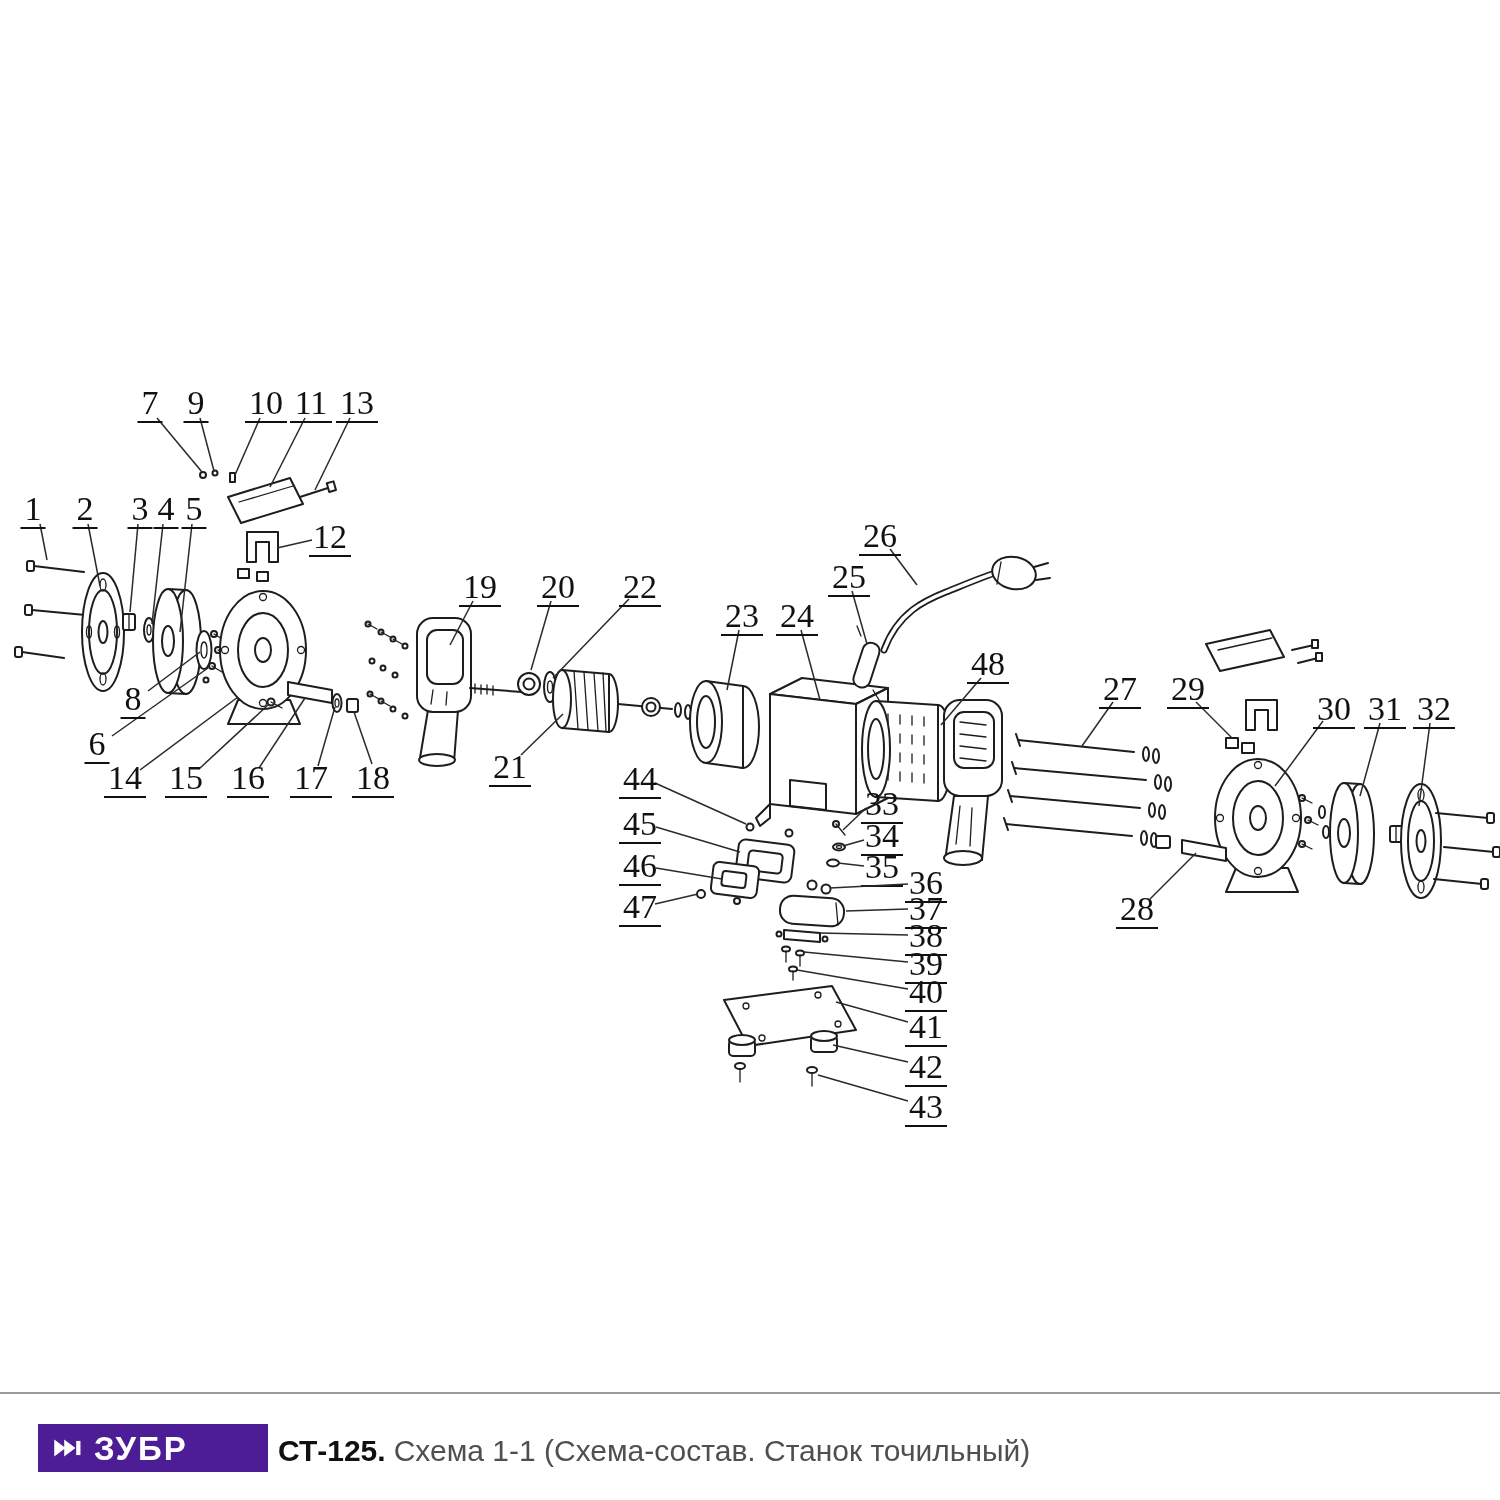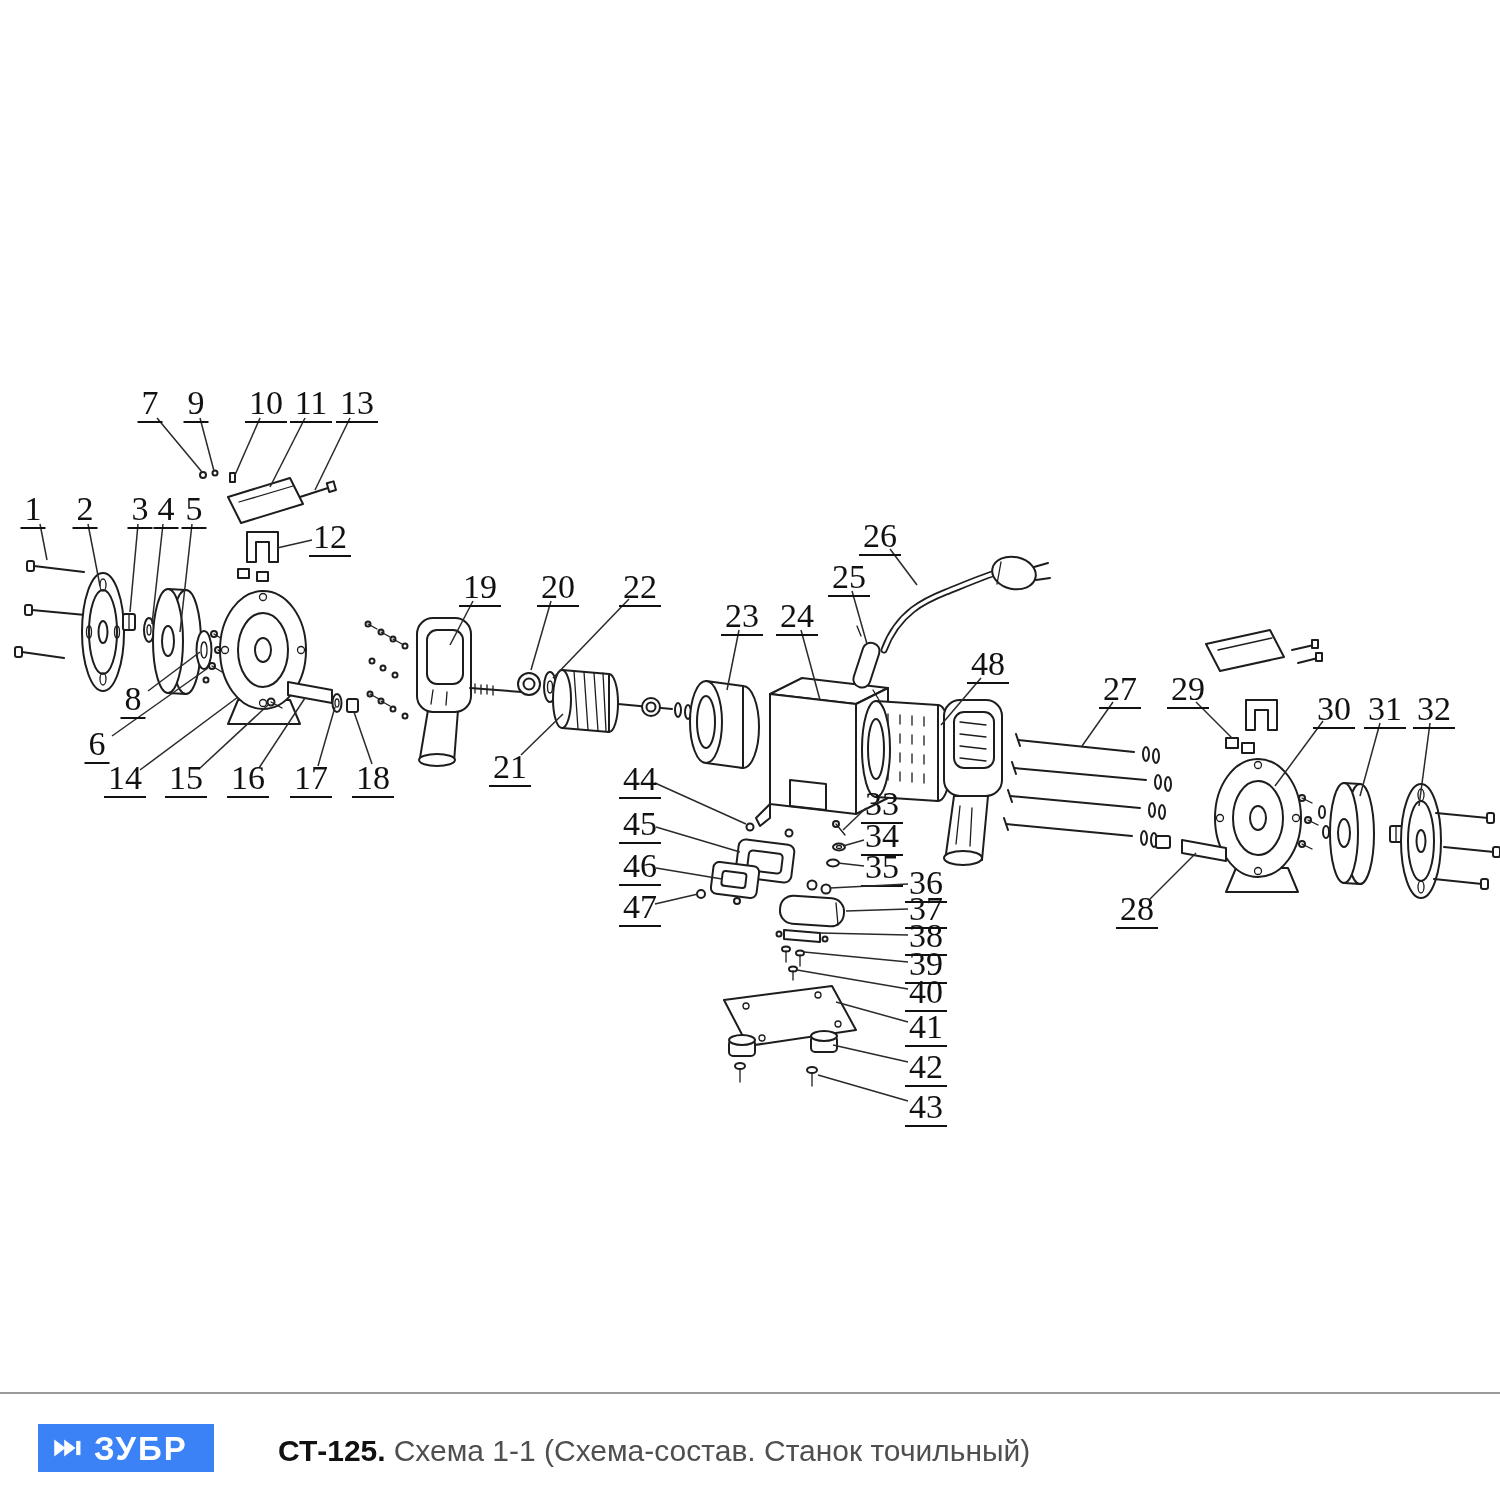--- a/index.html
+++ b/index.html
@@ -8,21 +8,21 @@
   #diagram{position:absolute;left:0;top:0;width:1500px;height:1500px;}
   #diagram .draw *{stroke:#1d1d1d;stroke-width:2;fill:none;stroke-linecap:round;stroke-linejoin:round;}
   #diagram .draw .f{fill:#ffffff;}
   #diagram .draw .thin{stroke-width:1.3;}
   #diagram .cord-outer{stroke:#1d1d1d;stroke-width:7;fill:none;}
   #diagram .cord-inner{stroke:#ffffff;stroke-width:3.5;fill:none;}
   .callout-num{font-family:"Liberation Serif",serif;font-size:34px;fill:#111;text-anchor:middle;stroke:none;}
   .leader{stroke:#2a2a2a;stroke-width:1.5;}
   .callout-underline{stroke:#111;stroke-width:2;}
   .footer-rule{position:absolute;left:0;top:1392px;width:1500px;height:0;border-top:2px solid #9a9a9a;}
-  .logo{position:absolute;left:38px;top:1424px;width:176px;height:48px;background:#3b82f6;
+  .logo{position:absolute;left:38px;top:1424px;width:230px;height:48px;background:#4c1d95;
         display:flex;align-items:center;gap:10px;padding-left:12px;box-sizing:border-box;}
   .logo-icon{display:flex;align-items:center;}
   .logo-text{color:#ffffff;font-weight:bold;font-size:33px;letter-spacing:2px;line-height:1;}
   .caption{position:absolute;left:278px;top:1434px;font-size:30px;white-space:nowrap;text-align:right;}
   .model{font-weight:bold;color:#111111;}
   .subtitle{color:#4f4f4f;margin-left:8px;}
 </style>
 </head>
 <body>
 

